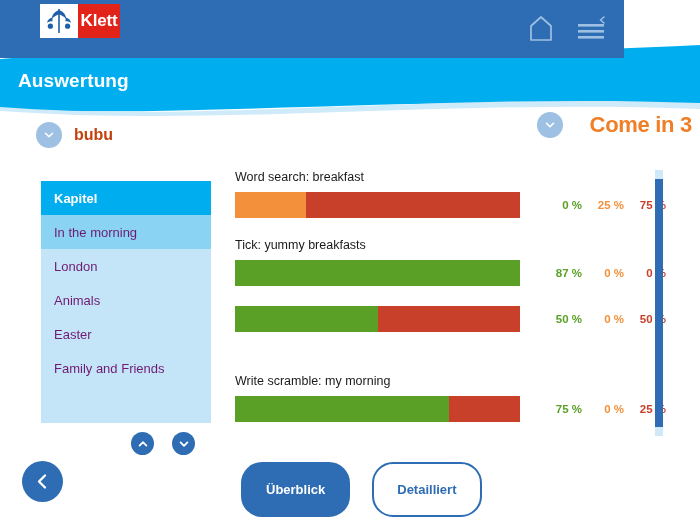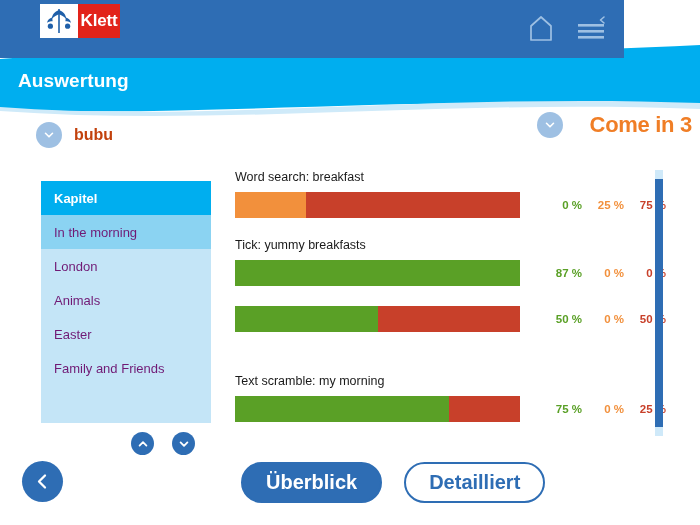--- a/index.html
+++ b/index.html
@@ -176,24 +176,24 @@
     background: #2E6DB4;
     cursor: grab;
   }
 
   
   .btn-row {
     position: absolute; left: 241px; top: 462px;
     display: flex; gap: 22px; z-index: 6;
   }
   .pill {
-    height: 41px; border-radius: 21px;
+    height: 55px; border-radius: 21px;
     display: flex; align-items: center; justify-content: center;
     padding: 0 23px;
-    font-size: 20px; font-weight: bold;
+    font-size: 13px; font-weight: bold;
     cursor: pointer;
   }
   .pill.filled {
     background: #2E6DB4; color: #ffffff;
     border: 2px solid #2E6DB4;
   }
   .pill.outline {
     background: #ffffff; color: #2E6DB4;
     border: 2px solid #2E6DB4;
   }
@@ -333,21 +333,21 @@
             <div class="seg" style="width: 50%; background: rgb(200, 64, 42);"></div>
           </div>
           <div class="pcts">
             <div class="pct green">50 %</div>
             <div class="pct orange">0 %</div>
             <div class="pct red">50 %</div>
           </div>
         </div>
       </div>
       <div class="task-block" style="top: 204px;">
-        <div class="task-label">Text scramble: my morning</div>
+        <div class="task-label">Write scramble: my morning</div>
         <div class="bar-row">
           <div class="bar">
             <div class="seg" style="width: 75%; background: rgb(90, 160, 38);"></div>
             <div class="seg" style="width: 25%; background: rgb(200, 64, 42);"></div>
           </div>
           <div class="pcts">
             <div class="pct green">75 %</div>
             <div class="pct orange">0 %</div>
             <div class="pct red">25 %</div>
           </div>

